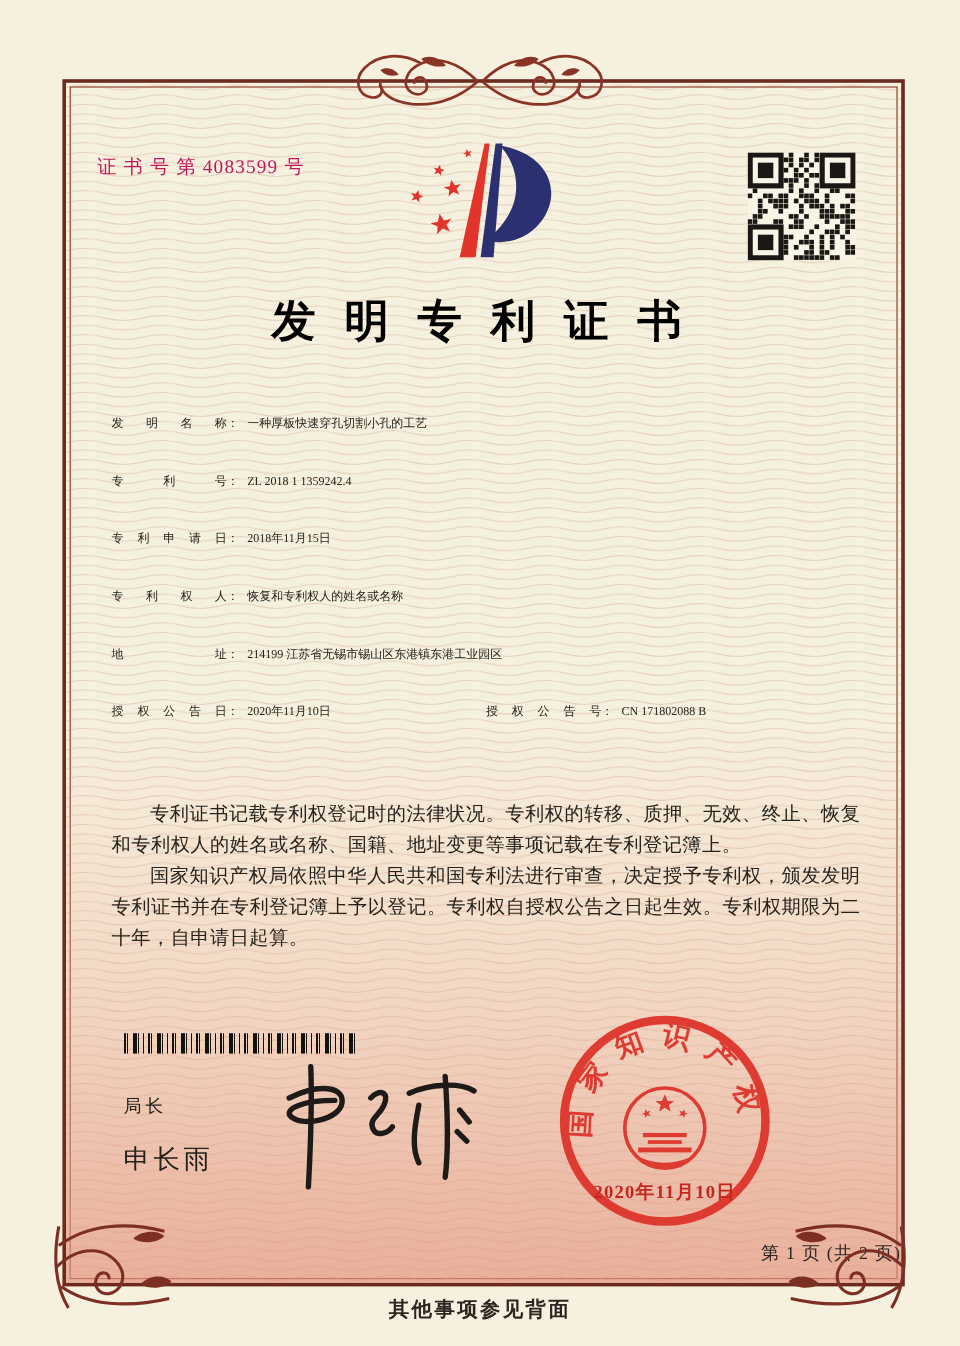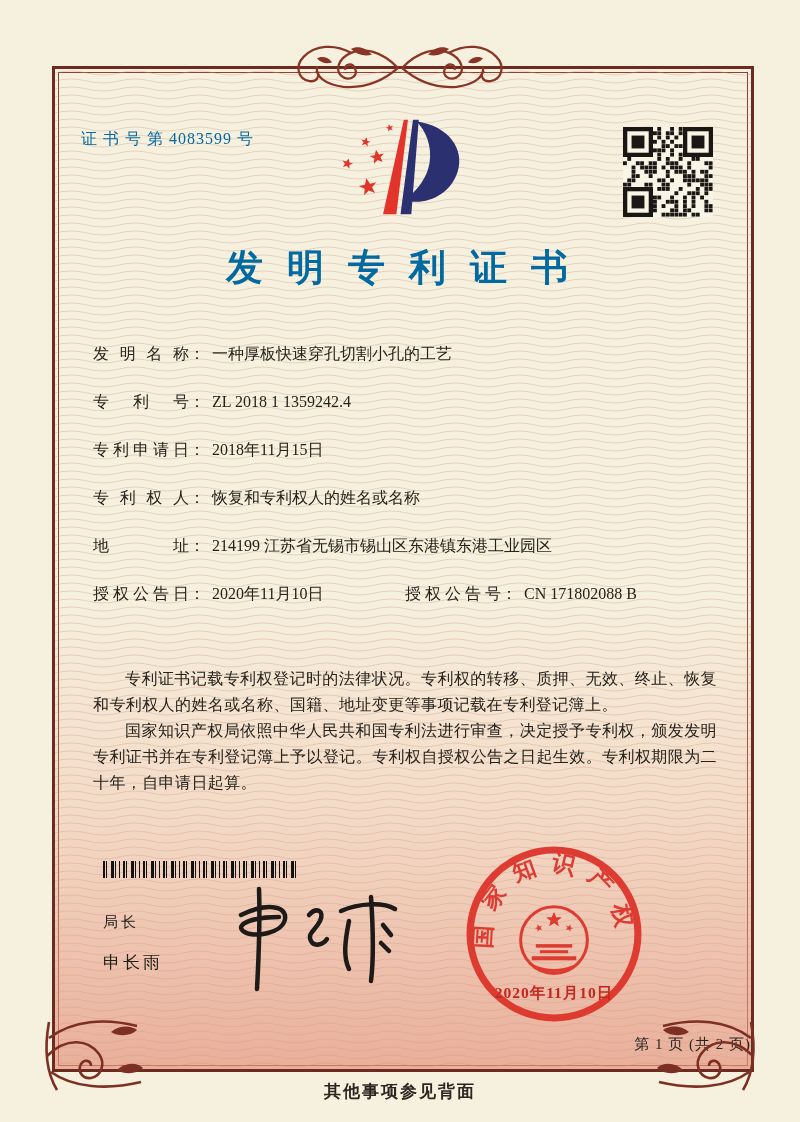--- a/index.html
+++ b/index.html
@@ -16,44 +16,44 @@
   }
   .cert-frame::before{
     content:"";position:absolute;inset:3px;border:1px solid #8a4234;pointer-events:none;
   }
   .waves{position:absolute;inset:0;width:100%;height:100%;opacity:.38;}
   .pink-tint{
     position:absolute;inset:0;
     background:linear-gradient(180deg,rgba(238,176,152,0) 52%,rgba(234,164,140,.30) 75%,rgba(228,148,126,.58) 93%,rgba(226,144,122,.68) 100%);
   }
   
-  .cert-no{position:absolute;left:26px;top:60px;font-size:16px;letter-spacing:1px;color:#0369a1;text-align:center;}
+  .cert-no{position:absolute;left:26px;top:60px;font-size:16px;letter-spacing:1px;color:#be185d;text-align:center;}
   .logo{position:absolute;left:260px;top:44px;width:176px;height:108px;}
   .qr{position:absolute;left:568px;top:58px;width:90px;height:90px;}
   .page-title{
     position:absolute;left:0;top:174px;width:100%;text-align:center;
     font-size:37px;font-weight:bold;letter-spacing:24px;padding-left:12px;box-sizing:border-box;
-    color:#0369a1;margin:0;
-  }
-  
-  .fields{position:absolute;left:38px;top:274px;width:626px;font-size:16px;}
+    color:#000000;margin:0;
+  }
+  
+  .fields{position:absolute;left:38px;top:274px;width:626px;font-size:10px;}
   .frow{height:21px;line-height:21px;margin-bottom:27px;white-space:nowrap;position:relative;}
   .flabel{display:inline-block;width:96px;text-align:justify;text-align-last:justify;vertical-align:top;}
   .fval{margin-left:7px;}
   .grant-right{position:absolute;left:312px;top:0;}
   
   .paras{position:absolute;left:38px;top:597px;width:624px;font-size:16px;line-height:26px;text-align:justify;}
   .paras p{margin:0;text-indent:2em;letter-spacing:.4px;}
   
   .barcode{
     position:absolute;left:48px;top:792px;width:196px;height:17px;
     background:repeating-linear-gradient(90deg,#141210 0 2px,transparent 2px 3px,#141210 3px 4px,transparent 4px 8px,#141210 8px 11px,transparent 11px 12px,#141210 12px 13px,transparent 13px 16px,#141210 16px 17px,transparent 17px 20px);
   }
   .director-title{position:absolute;left:48px;top:844px;font-size:15px;letter-spacing:3px;color:#23201b;}
-  .director-name{position:absolute;left:48px;top:882px;font-size:17px;letter-spacing:3px;color:#23201b;}
+  .director-name{position:absolute;left:48px;top:882px;font-size:22px;letter-spacing:3px;color:#23201b;}
   .signature{position:absolute;left:158px;top:808px;width:200px;height:120px;}
   .seal{position:absolute;left:408px;top:774px;width:182px;height:182px;}
   .seal svg{width:182px;height:182px;opacity:.93;}
   .seal-date{
     position:absolute;left:0;top:140px;width:100%;text-align:center;
     font-size:15.5px;color:#c4271d;letter-spacing:1px;font-weight:bold;
   }
   .page-info{position:absolute;left:0;top:966px;width:100%;text-align:right;font-size:15px;letter-spacing:1px;color:#2b2721;}
   .footer-note{position:absolute;left:0;top:1080px;width:100%;text-align:center;font-size:17px;letter-spacing:2px;color:#2b2620;font-weight:bold;}
   

